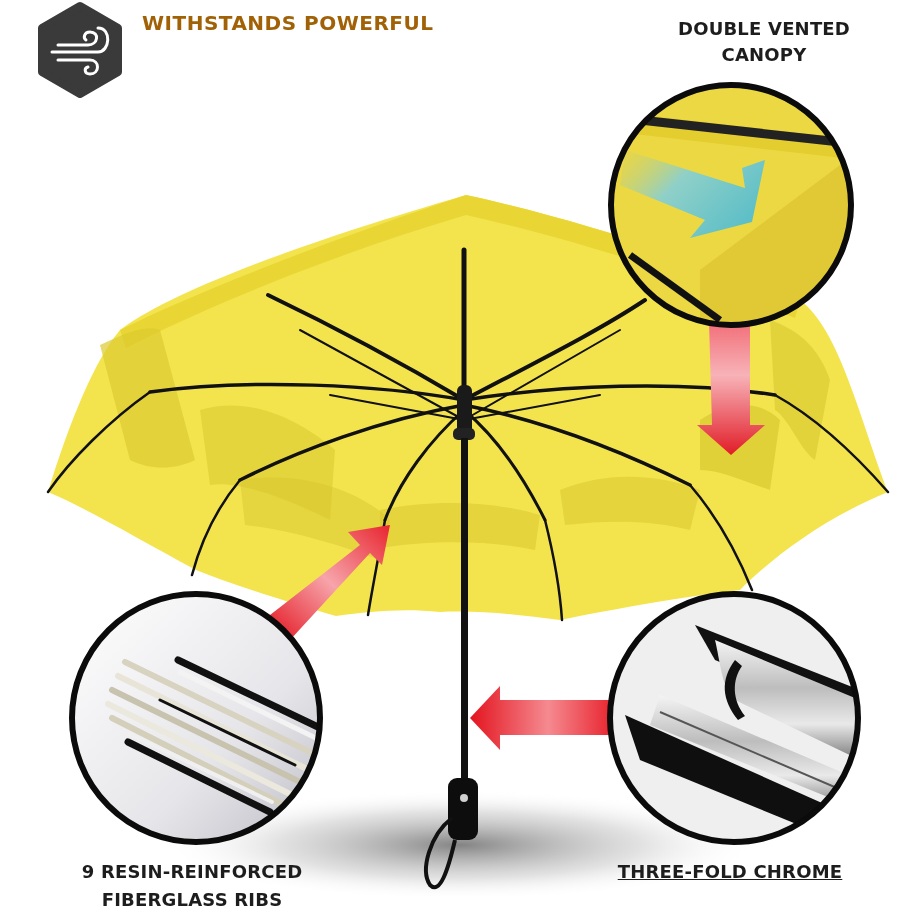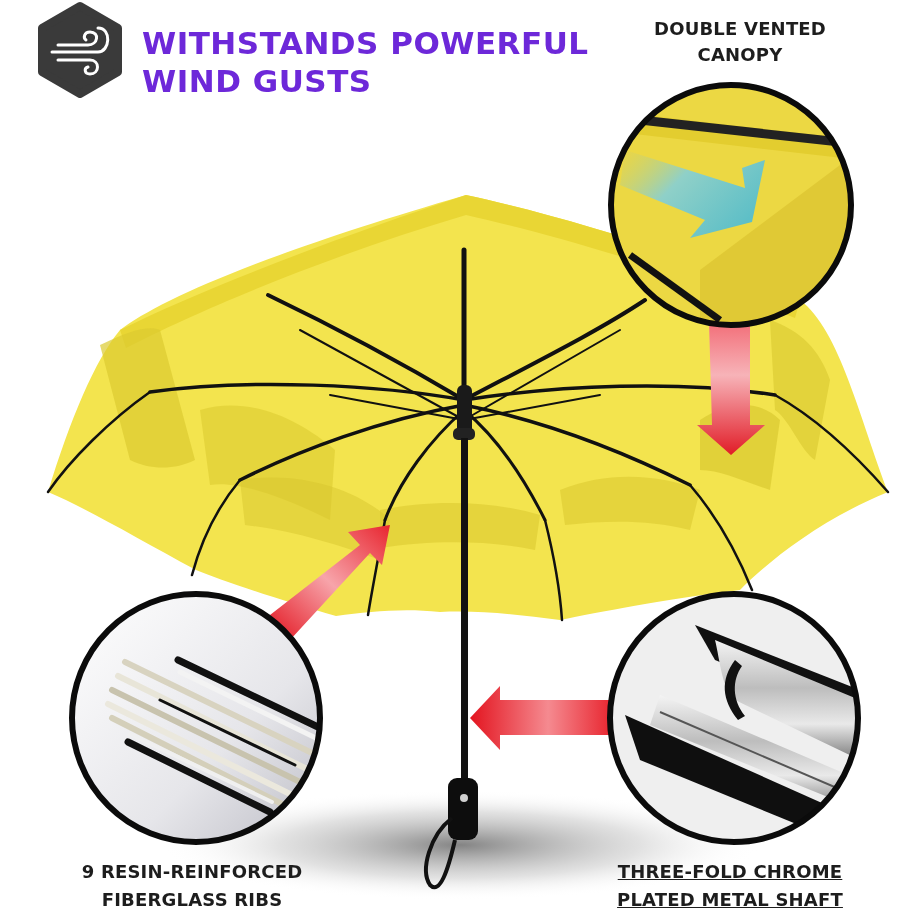--- a/index.html
+++ b/index.html
@@ -1,21 +1,21 @@
 <!DOCTYPE html>
 <html><head>
 <meta charset="utf-8">
 <style>
   html, body { margin:0; padding:0; background:#ffffff; }
   body { width:920px; height:920px; position:relative; overflow:hidden; font-family:"DejaVu Sans", sans-serif; }
   .abs { position:absolute; }
-  .headline { left:142px; top:24px; font-weight:bold; font-size:31px; line-height:38px; color:#6d28d9; letter-spacing:0.5px; }
+  .headline { left:142px; top:4px; font-weight:bold; font-size:20px; line-height:38px; color:#a16207; letter-spacing:0.5px; }
   .headline div { white-space:nowrap; }
   .callout { font-weight:bold; color:#1d1d1d; text-align:center; white-space:nowrap; letter-spacing:0.2px; }
-  .callout-top { left:620px; top:16px; width:240px; font-size:18px; line-height:26px; }
+  .callout-top { left:644px; top:16px; width:240px; font-size:18px; line-height:26px; }
   .callout-bl { left:42px; top:858px; width:300px; font-size:18px; line-height:28px; }
   .callout-br { left:595px; top:858px; width:270px; font-size:18px; line-height:28px;text-decoration:underline; }
   svg.scene { position:absolute; left:0; top:0; }
 </style>
 </head>
 <body>
 
 <svg class="scene" width="920" height="920" viewBox="0 0 920 920">
   <defs>
     <radialGradient id="groundShadow" cx="50%" cy="50%" r="50%">
@@ -167,29 +167,27 @@
     <g fill="none" stroke="#ffffff" stroke-width="3" stroke-linecap="round">
       <path d="M-22,-5 L8,-5 C18,-5 20,-18 10,-18 C4,-18 3,-12 6,-10"></path>
       <path d="M-28,2 L18,2 C30,2 32,-22 18,-22"></path>
       <path d="M-22,10 L10,10 C20,10 20,24 10,24 C4,24 4,18 8,17"></path>
     </g>
   </g>
 </svg>
 
 <div class="abs headline">
   <div>WITHSTANDS POWERFUL</div>
-  <div>WIND GUSTS</div>
 </div>
 
 <div class="abs callout callout-top">
   <div>DOUBLE VENTED</div>
   <div>CANOPY</div>
 </div>
 
 <div class="abs callout callout-bl">
   <div>9 RESIN-REINFORCED</div>
   <div>FIBERGLASS RIBS</div>
 </div>
 
 <div class="abs callout callout-br">
   <div>THREE-FOLD CHROME</div>
-  <div>PLATED METAL SHAFT</div>
 </div>
 
 </body></html>

